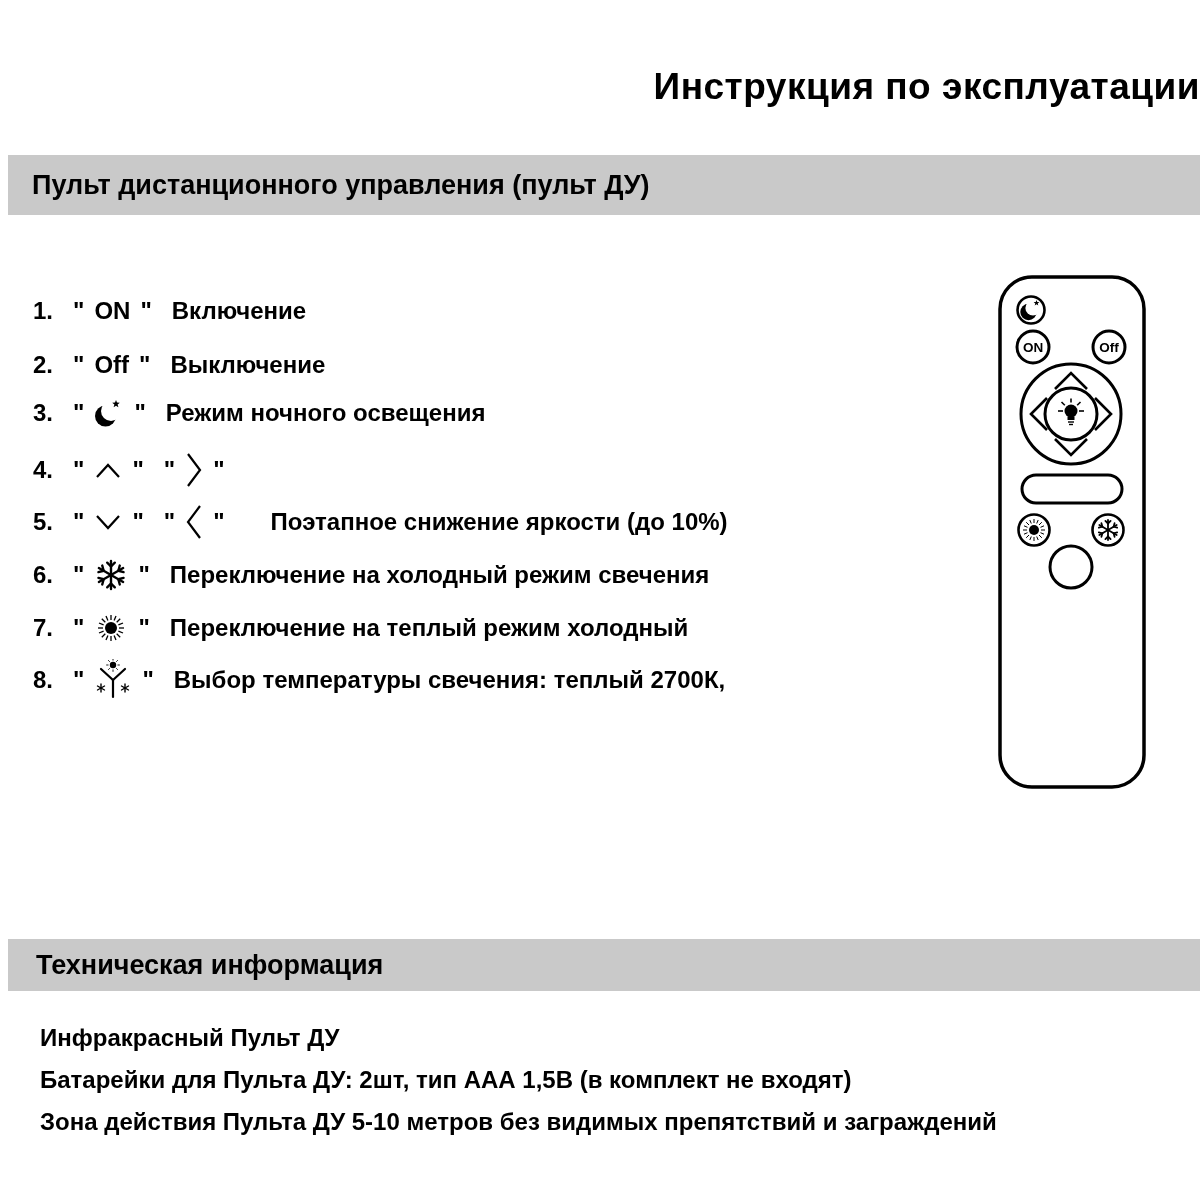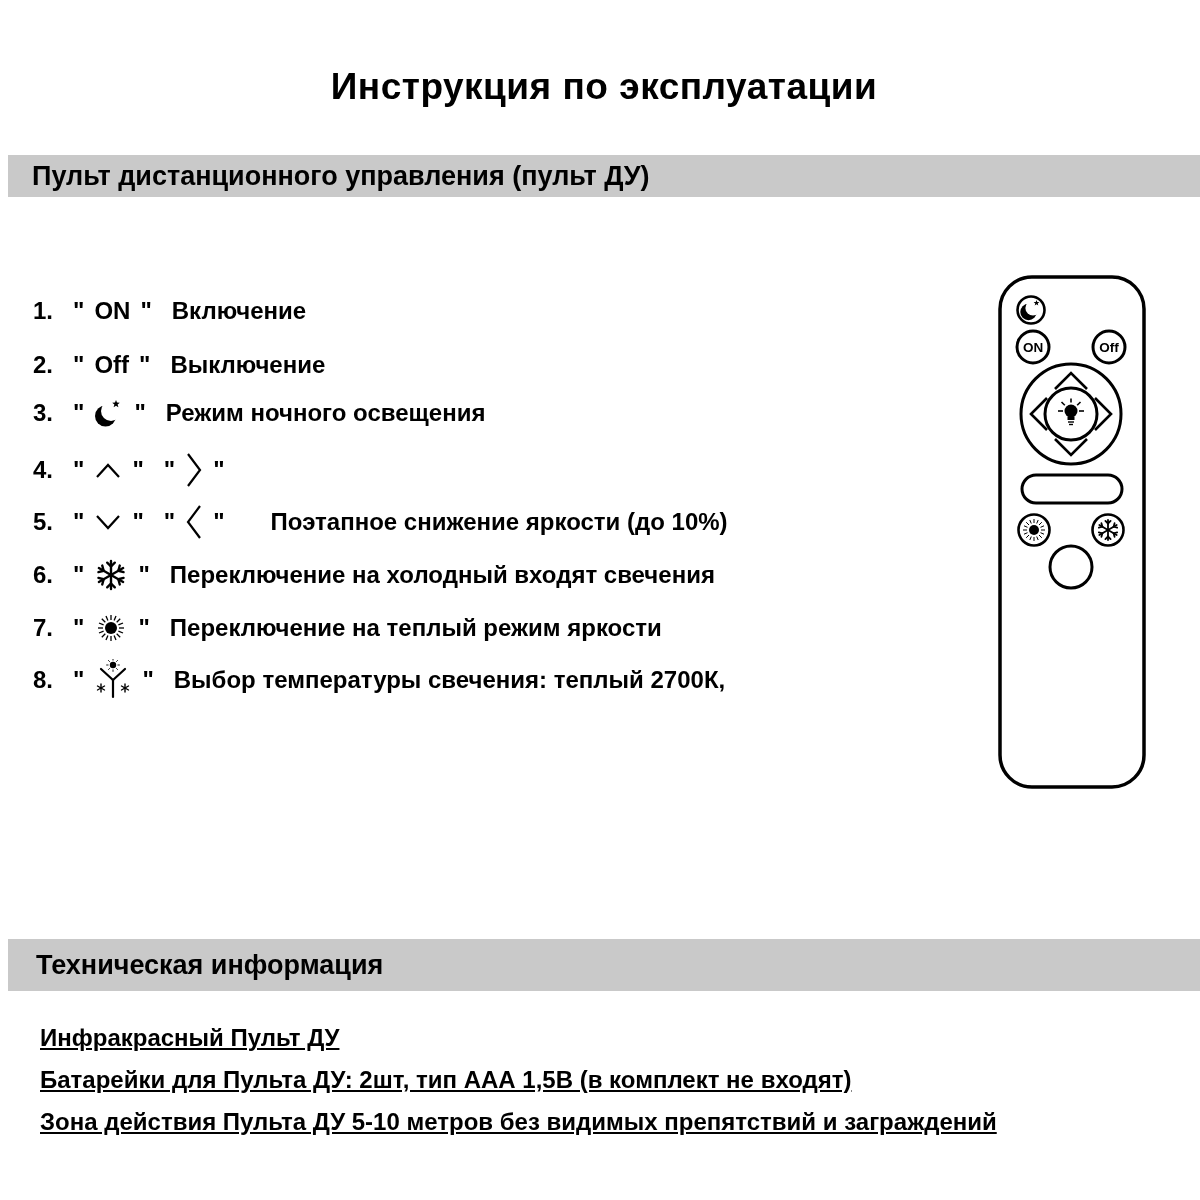--- a/index.html
+++ b/index.html
@@ -3,46 +3,46 @@
 <meta charset="utf-8">
 <style>
   html,body { margin:0; padding:0; }
   body {
     width:1200px; height:1200px; background:#ffffff; position:relative;
     font-family:"Liberation Sans","DejaVu Sans",sans-serif;
     color:#000; overflow:hidden;
   }
   .page-title {
     position:absolute; left:8px; right:0; top:66px;
-    text-align:center; font-size:37px; font-weight:bold; letter-spacing:0.5px;
+    text-align:right; font-size:37px; font-weight:bold; letter-spacing:0.5px;
   }
   .section-bar {
     position:absolute; left:8px; right:0;
     background:#c9c9c9; display:flex; align-items:center;
     padding-left:24px; font-size:27px; font-weight:bold;
   }
-  .bar-remote { top:155px; height:42px; }
+  .bar-remote { top:155px; height:60px; }
   .bar-tech   { top:939px; height:52px;padding-left:28px; }
   .item {
     position:absolute; left:33px; height:40px;
     display:flex; align-items:center;
     font-size:24px; font-weight:bold; white-space:nowrap;
   }
   .num { width:36px; flex:0 0 auto; }
   .q { margin:0 4px; }
   .key { margin:0 6px; }
   .txt { margin-left:16px; }
   .icn { display:flex; align-items:center; margin:0 5px; }
   .gap12 { width:12px; } .gap26 { width:26px; }
   .item8 { align-items:flex-start; }
   .item8 .lead { display:flex; align-items:center; height:40px; }
   .txt2 { margin-left:16px; padding-top:4px; }
   .txt2 div { line-height:31px;text-align:right; }
   .tech-line {
-    position:absolute; left:40px; font-size:24px; font-weight:bold; white-space:nowrap;text-decoration:underline;
+    position:absolute; left:40px; font-size:24px; font-weight:bold; white-space:nowrap;
   }
   .tl0 { top:1024px; } .tl1 { top:1066px; } .tl2 { top:1108px; }
   .remote-wrap { position:absolute; left:992px; top:272px; }
   svg { display:block; }
   svg text { font-family:"Liberation Sans","DejaVu Sans",sans-serif; }
 </style>
 </head>
 <body>
 
 <div class="page-title">Инструкция по эксплуатации</div>
@@ -134,21 +134,21 @@
             <line x1="18" y1="9.5" x2="21.8" y2="5.7"></line>
           <line x1="18" y1="26.5" x2="14.2" y2="30.3"></line>
             <line x1="18" y1="26.5" x2="21.8" y2="30.3"></line>
         </g>
         <use href="#sfspoke" transform="rotate(60 18 18)"></use>
         <use href="#sfspoke" transform="rotate(120 18 18)"></use>
       </g>
     </svg>
   </span>
   <span class="q">"</span>
-  <span class="txt">Переключение на холодный входят свечения</span>
+  <span class="txt">Переключение на холодный режим свечения</span>
 </div>
 
 <div class="item" style="top:608px">
   <span class="num">7.</span>
   <span class="q">"</span>
   <span class="icn">
     <svg width="36" height="36" viewBox="0 0 36 36">
       <circle cx="18" cy="18" r="6" fill="#000"></circle>
       <g stroke="#000" stroke-width="1.3">
         <line x1="26" y1="18" x2="31" y2="18"></line>
@@ -164,21 +164,21 @@
         <line x1="25.4" y1="14.9" x2="30" y2="13"></line>
           <line x1="10.6" y1="14.9" x2="6" y2="13"></line>
         <line x1="21.1" y1="25.4" x2="23" y2="30"></line>
           <line x1="14.9" y1="25.4" x2="13" y2="30"></line>
         <line x1="21.1" y1="10.6" x2="23" y2="6"></line>
           <line x1="14.9" y1="10.6" x2="13" y2="6"></line>
       </g>
     </svg>
   </span>
   <span class="q">"</span>
-  <span class="txt">Переключение на теплый режим яркости</span>
+  <span class="txt">Переключение на теплый режим холодный</span>
 </div>
 
 <div class="item item8" style="top:660px">
   <span class="lead">
     <span class="num">8.</span>
     <span class="q">"</span>
     <span class="icn">
       <svg width="40" height="42" viewBox="0 0 40 42">
         <g stroke="#000" stroke-width="2.2" stroke-linecap="round">
           <line x1="20" y1="21" x2="20" y2="38"></line>

